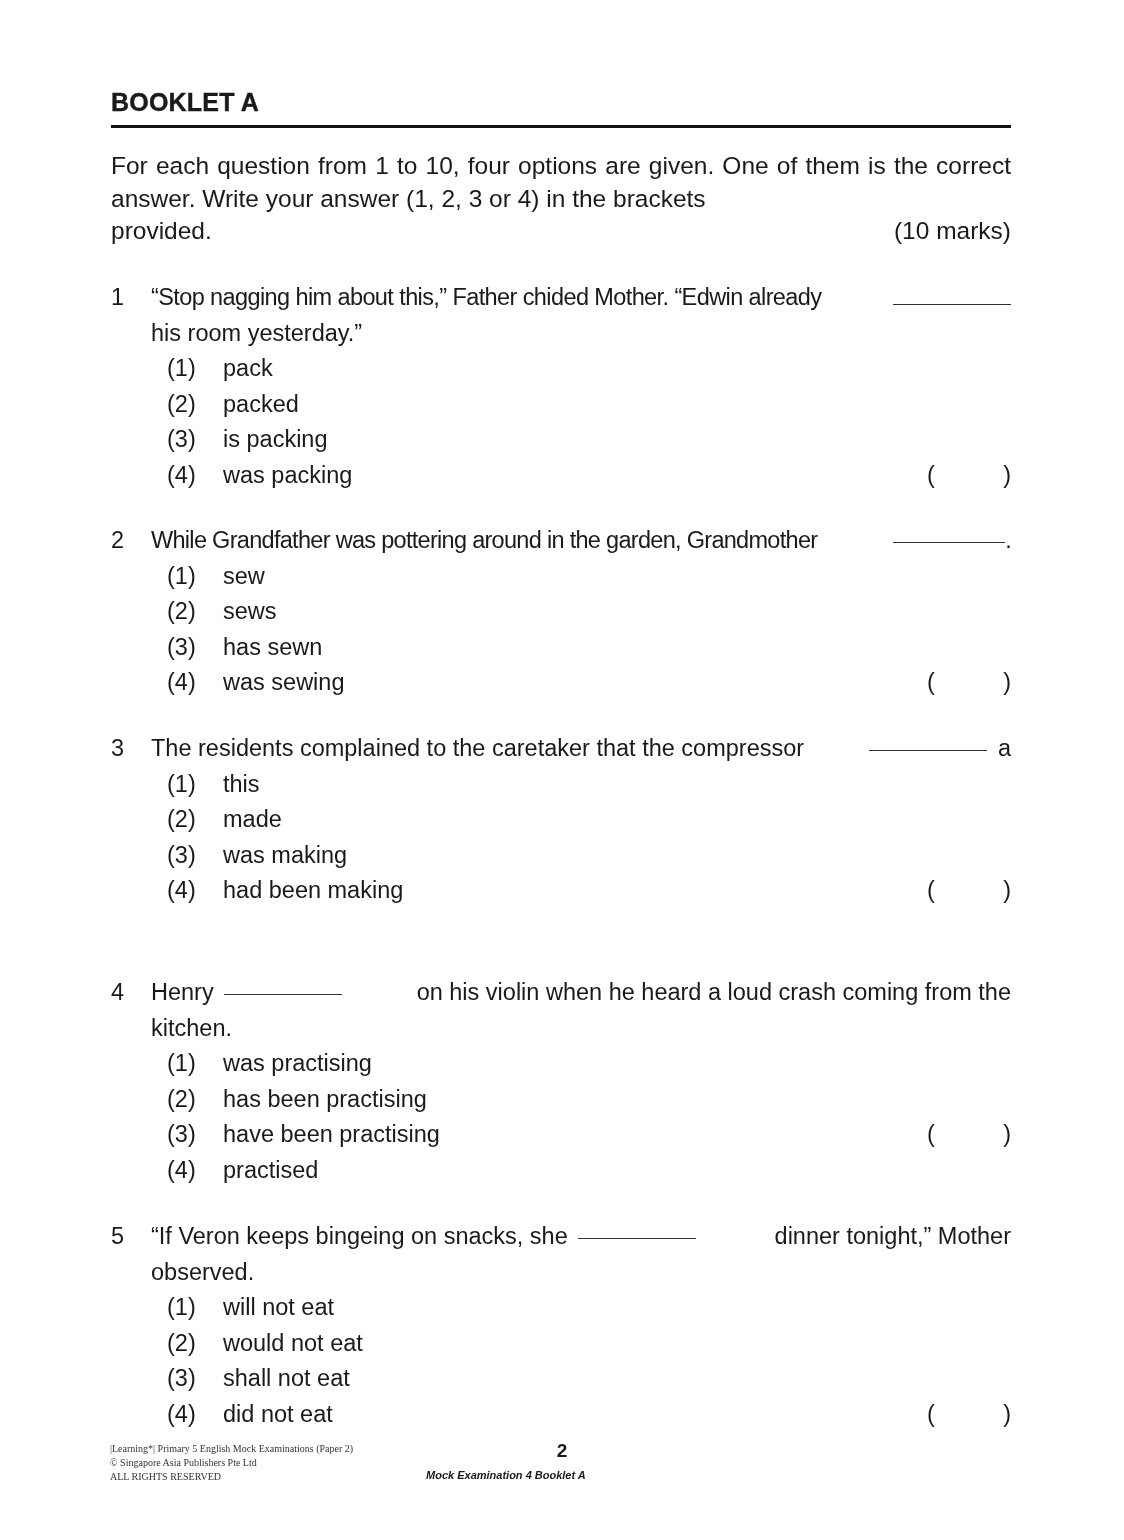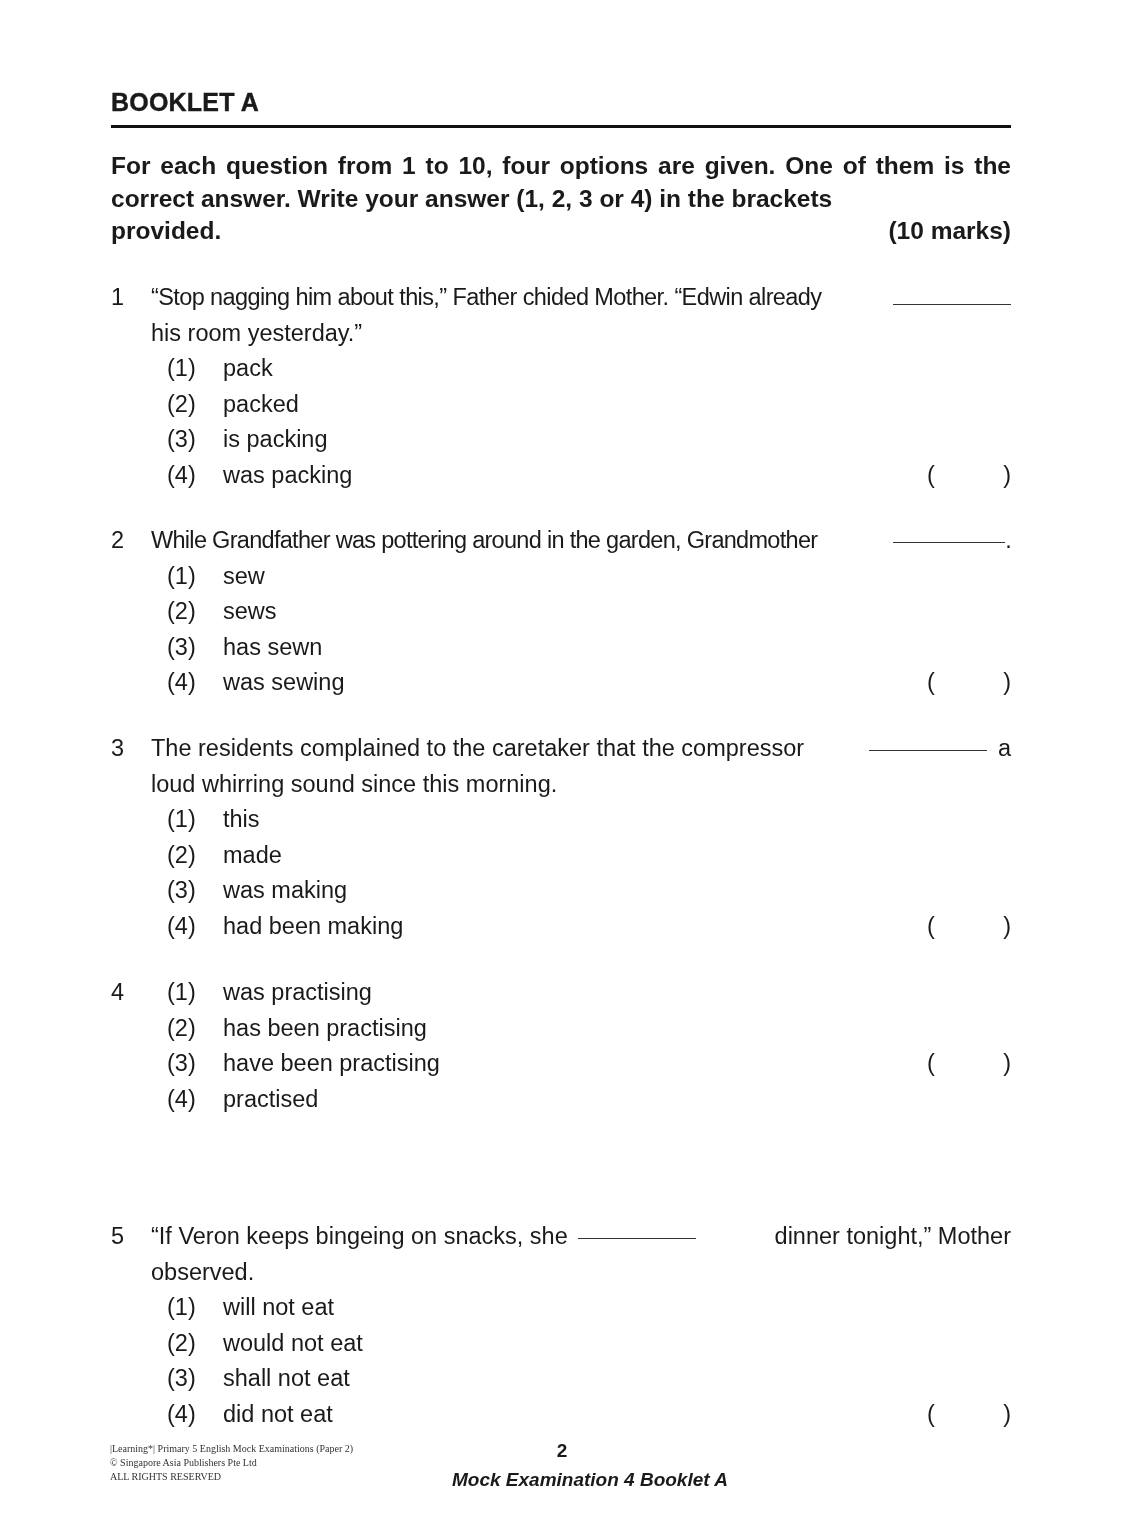--- a/index.html
+++ b/index.html
@@ -38,21 +38,21 @@
       width: 900px;
       height: 3px;
       background: #111;
     }
     .instructions {
       position: absolute;
       left: 0;
       top: 150px;
       width: 900px;
       font-size: 24.5px;
-      font-weight: bold;
+      font-weight: normal;
       line-height: 32.5px;
       text-align: justify;
       color: #1a1a1a;
     }
     .instructions .last-line {
       display: flex;
       justify-content: space-between;
     }
     .question {
       position: absolute;
@@ -122,23 +122,23 @@
       width: 1124px;
       top: 1440px;
       text-align: center;
       font-size: 19px;
       font-weight: bold;
       color: #1a1a1a;
     }
     .footer-page span { margin-left: 0px; }
     .footer-exam {
       position: absolute;
-      left: 452px;
+      left: 426px;
       top: 1469px;
-      font-size: 19px;
+      font-size: 11px;
       font-weight: bold;
       font-style: italic;
       color: #1a1a1a;
     }
   </style>
 </head>
 <body>
 
 <div class="page">
 
@@ -214,21 +214,20 @@
     </div>
   </div>
 
   <div class="question" style="top:731px;">
     <span class="q-num">3</span>
     <div class="q-stem">
       <div class="stem-line">
         <span>The residents complained to the caretaker that the compressor</span>
         <span style="white-space:nowrap;"><span class="blank" style="width:118px;"></span> <span>a</span></span>
       </div>
-      <div>loud whirring sound since this morning.</div>
     </div>
     <div class="option">
         <span class="opt-num">(1)</span>
         <span class="opt-text">this</span>
       </div>
     <div class="option">
         <span class="opt-num">(2)</span>
         <span class="opt-text">made</span>
       </div>
     <div class="option">
@@ -240,20 +239,27 @@
         <span class="opt-text">had been making</span>
       <span class="answer-bracket">
           <span>(</span>
           <span>)</span>
         </span>
     </div>
   </div>
 
   <div class="question" style="top:975px;">
     <span class="q-num">4</span>
+    <div class="q-stem">
+      <div class="stem-line">
+        <span style="white-space:nowrap;"><span>Henry</span> <span class="blank" style="width:118px;"></span></span>
+        <span>on his violin when he heard a loud crash coming from the</span>
+      </div>
+      <div>kitchen.</div>
+    </div>
     <div class="option">
         <span class="opt-num">(1)</span>
         <span class="opt-text">was practising</span>
       </div>
     <div class="option">
         <span class="opt-num">(2)</span>
         <span class="opt-text">has been practising</span>
       </div>
     <div class="option">
         <span class="opt-num">(3)</span>

